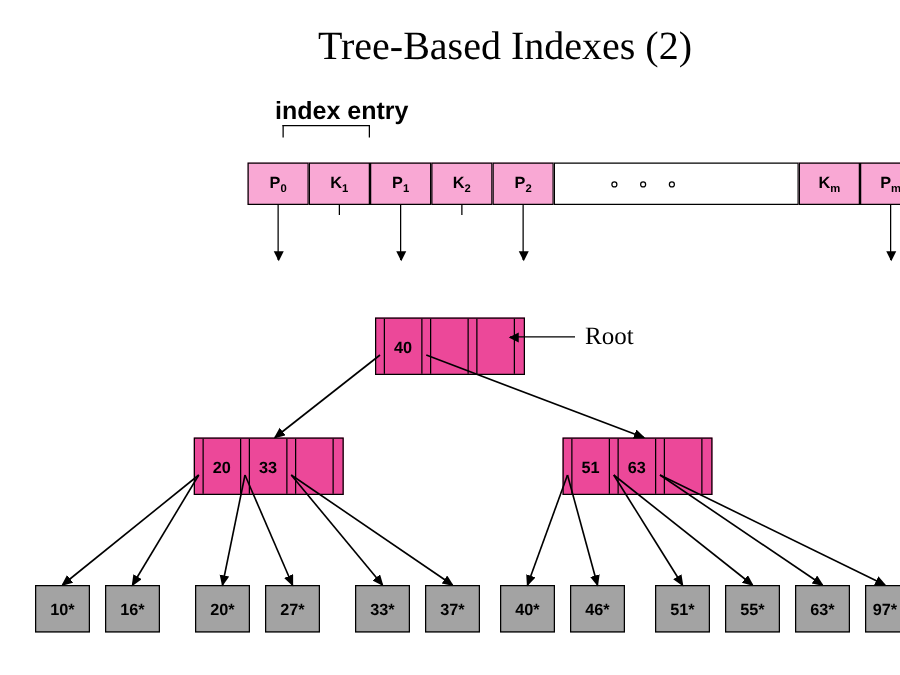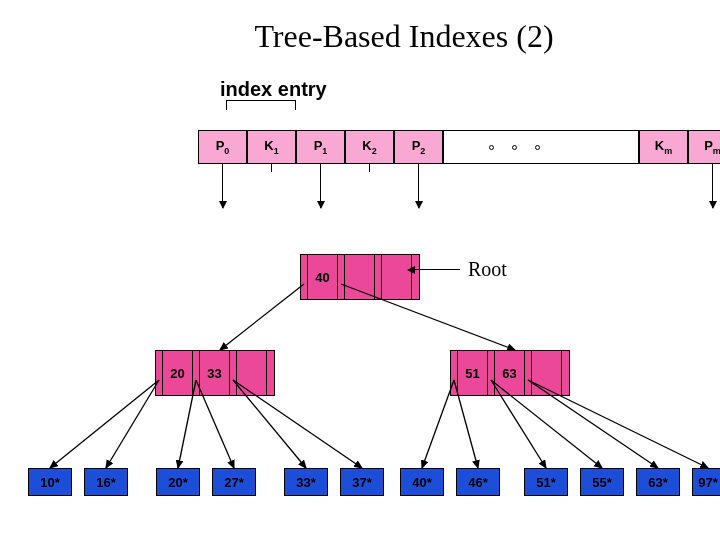--- a/index.html
+++ b/index.html
@@ -126,29 +126,29 @@
     border-top:4px solid transparent;
     border-bottom:4px solid transparent;
     border-right:8px solid #000;
   }
 
   
   .leaf {
     position: absolute;
     top: 468px;
     width: 44px;
-    height: 28px;
+    height: 38px;
     border: 1.5px solid #000;
     display: flex;
     align-items: center;
     justify-content: center;
     font-size: 13px;
     font-family: Arial, sans-serif;
     font-weight: bold;
-    background: #1d4ed8;
+    background: #a3a3a3;
   }
 
   svg.treelines { position:absolute; top:0; left:0; pointer-events:none; }
 </style>
 </head>
 <body>
 
 <div class="title">Tree-Based Indexes (2)</div>
 
 <div class="index-entry-label">index entry</div>

